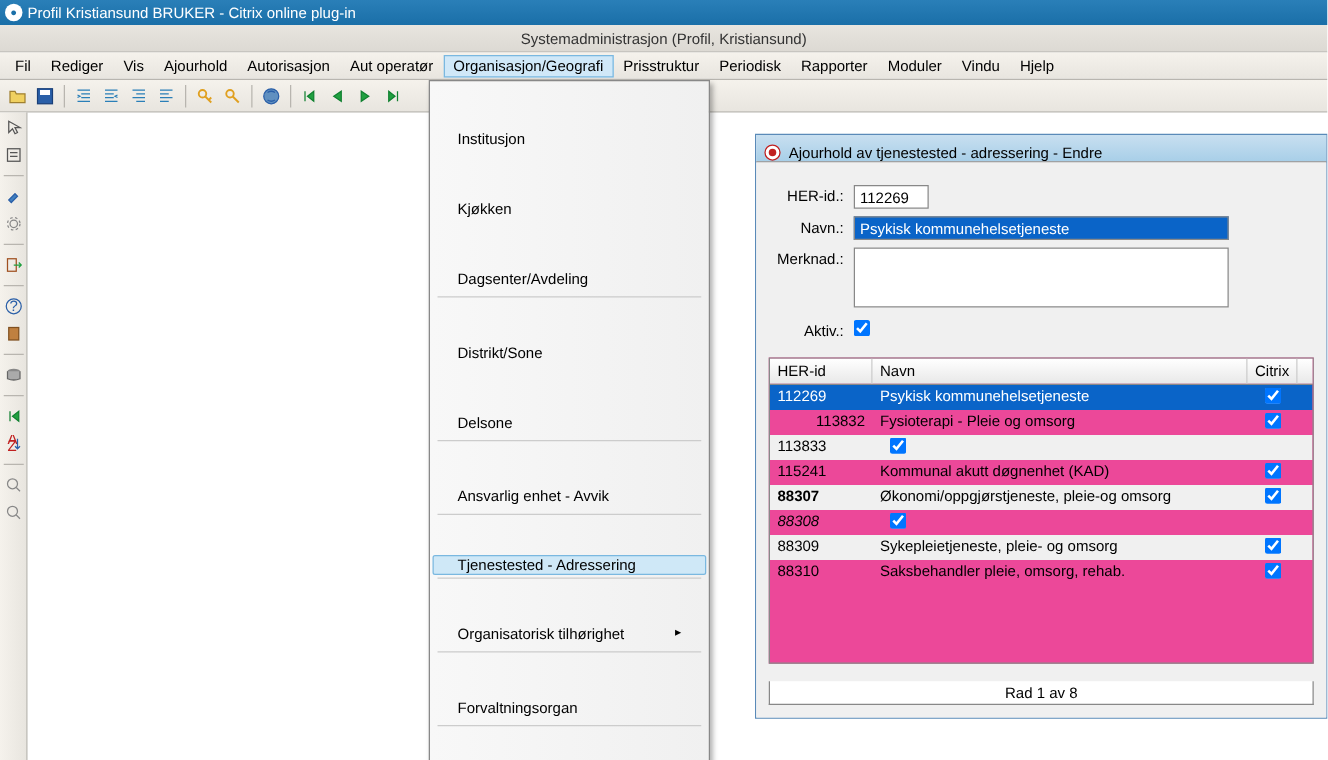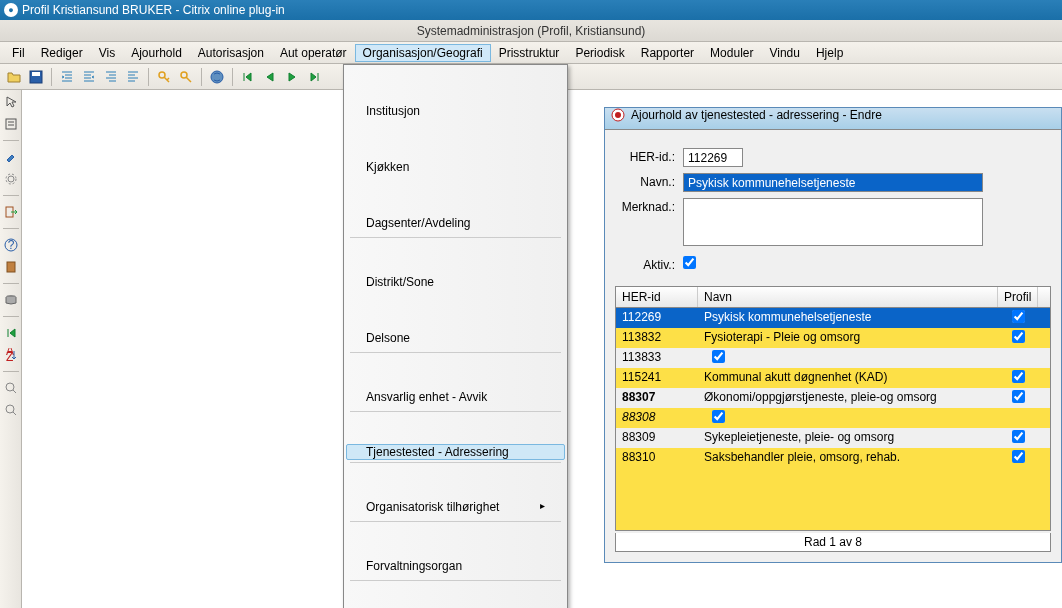--- a/index.html
+++ b/index.html
@@ -22,40 +22,40 @@
     
     .toolbar { background: linear-gradient(to bottom, #f5f2ec, #e8e5df); height: 26px; display: flex; align-items: center; padding: 0 4px; border-bottom: 1px solid #b8b5af; gap: 2px; }
     .tool-btn { width: 20px; height: 20px; display: flex; align-items: center; justify-content: center; cursor: pointer; border-radius: 2px; }
     .tool-sep { width: 1px; height: 18px; background: #b8b5af; margin: 0 3px; }
     
     .side-toolbar { position: absolute; left: 0; top: 90px; width: 22px; background: linear-gradient(to right, #f5f2ec, #e8e5df); height: 518px; border-right: 1px solid #b8b5af; display: flex; flex-direction: column; align-items: center; padding-top: 4px; gap: 6px; }
     .side-btn { width: 16px; height: 16px; display: flex; align-items: center; justify-content: center; cursor: pointer; }
     .side-sep { width: 16px; height: 1px; background: #b8b5af; margin: 2px 0; }
     
     .sub-window { position: absolute; left: 604px; top: 107px; width: 458px; border: 1px solid #5a8ab8; }
-    .sub-titlebar { background: linear-gradient(to bottom, #c8dff0, #a8cfe8); height: 22px; display: flex; align-items: flex-start; padding: 0 6px; border-bottom: 1px solid #888; }
+    .sub-titlebar { background: linear-gradient(to bottom, #c8dff0, #a8cfe8); height: 22px; display: flex; align-items: flex-end; padding: 0 6px; border-bottom: 1px solid #888; }
     .sub-titlebar-icon { width: 14px; height: 14px; margin-right: 6px; }
     .sub-content { background: #f0f0f0; padding: 18px 10px 10px 10px; }
     
     .form-row { display: flex; align-items: flex-start; margin-bottom: 6px; }
     .form-label { width: 68px; text-align: right; padding-right: 8px; padding-top: 2px; }
     .form-input { border: 1px solid #888; background: #fff; padding: 1px 4px; height: 19px; }
     .form-input.selected { background: #0a64c8; color: #fff; }
     .form-textarea { border: 1px solid #888; background: #fff; width: 300px; height: 48px; resize: none; padding: 2px; }
     
-    .grid-container { background: #fde047; border: 1px solid #888; margin-top: 14px; }
+    .grid-container { background: #ec4899; border: 1px solid #888; margin-top: 14px; }
     .grid-header { display: flex; background: linear-gradient(to bottom, #fff, #e8e8e8); border-bottom: 1px solid #888; }
     .grid-header-cell { padding: 3px 6px; border-right: 1px solid #ccc; font-weight: normal; }
     .grid-body { height: 222px; overflow: auto; }
     .grid-row { display: flex; border-bottom: 0; }
     .grid-row.selected { background: #0a64c8; color: #fff; }
     .grid-row.alt { background: #f0f0f0; }
     .grid-cell { padding: 2px 6px; white-space: nowrap; overflow: hidden; }
     .grid-cell.checkbox { text-align: center; }
-    .grid-footer { background: #fff; border: 1px solid #888; border-top: none; text-align: center; padding: 2px; margin-top: 2px; }
+    .grid-footer { background: #fff; border: 1px solid #888; border-top: none; text-align: center; padding: 2px; margin-top: 14px; }
     
     input[type="checkbox"] { width: 13px; height: 13px; }
   </style>
 </head>
 <body>
 
 <div class="titlebar">
   <div class="titlebar-icon">●</div>
   <span>Profil Kristiansund BRUKER - Citrix online plug-in</span>
 </div>
@@ -277,30 +277,30 @@
     </div>
     <div class="form-row" style="margin-top:10px">
       <div class="form-label">Aktiv.:</div>
       <input type="checkbox" checked="" style="">
     </div>
 
     <div class="grid-container">
       <div class="grid-header">
         <div class="grid-header-cell" style="width:82px">HER-id</div>
         <div class="grid-header-cell" style="width:300px">Navn</div>
-        <div class="grid-header-cell" style="width:40px">Profil</div>
+        <div class="grid-header-cell" style="width:40px">Citrix</div>
       </div>
       <div class="grid-body" id="grid-body">
           <div class="grid-row selected">
             <div class="grid-cell" style="width: 82px;">112269</div>
             <div class="grid-cell" style="width: 300px;">Psykisk kommunehelsetjeneste</div>
             <div class="grid-cell checkbox" style="width: 40px;"><input type="checkbox" checked="" style=""></div>
           </div>
           <div class="grid-row">
-            <div class="grid-cell" style="width: 82px;">113832</div>
+            <div class="grid-cell" style="width: 82px; text-align: right;">113832</div>
             <div class="grid-cell" style="width: 300px;">Fysioterapi - Pleie og omsorg</div>
             <div class="grid-cell checkbox" style="width: 40px;"><input type="checkbox" checked="" style=""></div>
           </div>
           <div class="grid-row alt">
             <div class="grid-cell" style="width: 82px;">113833</div>
             <div class="grid-cell checkbox" style="width: 40px;"><input type="checkbox" checked="" style=""></div>
           </div>
           <div class="grid-row">
             <div class="grid-cell" style="width: 82px;">115241</div>
             <div class="grid-cell" style="width: 300px;">Kommunal akutt døgnenhet (KAD)</div>

